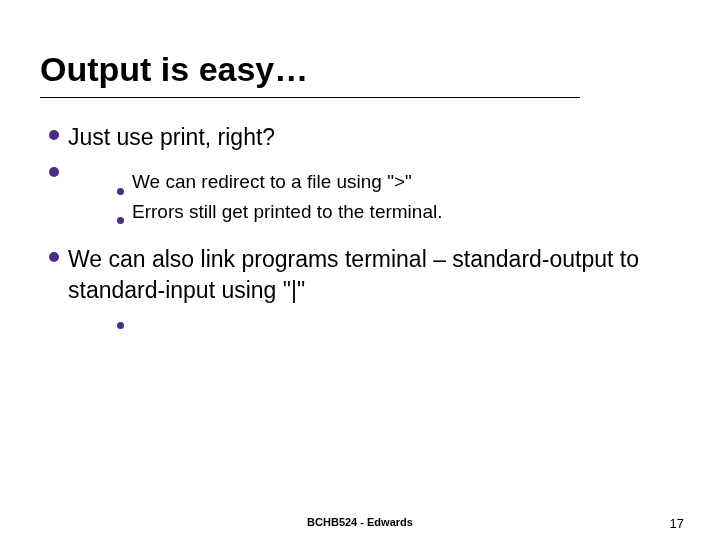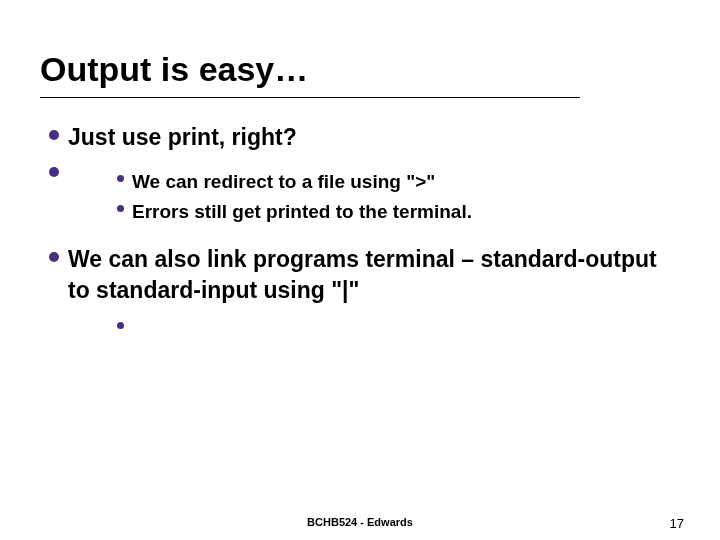--- a/index.html
+++ b/index.html
@@ -1,26 +1,26 @@
 <!DOCTYPE html>
 <html><head>
 <meta charset="utf-8">
 <style>
   * { margin: 0; padding: 0; box-sizing: border-box; }
   html, body { width: 720px; height: 540px; background: #fff; font-family: Arial, Helvetica, sans-serif; color: #000; }
   .slide { width: 720px; height: 540px; position: relative; padding: 50px 40px 0 40px; }
   .title { font-size: 34px; font-weight: bold; }
   .divider { border: none; border-top: 1px solid #000; margin-top: 8px; width: 540px; }
-  .content { margin-top: 24px; font-size: 23px; line-height: 1.35; font-weight: bold; }
+  .content { margin-top: 24px; font-size: 23px; line-height: 1.35; }
   .l1 { list-style: none; }
   .l1 > li { display: flex; align-items: flex-start; margin-bottom: 6px; }
   .l1 > li > .bullet { flex: 0 0 auto; width: 28px; display:flex; align-items:center; justify-content:center; padding-top:8px; }
   .l1 > li > .txt { flex: 1 1 auto; }
   .l2 { list-style: none; margin: 10px 0 14px 0; font-size: 19px; }
-  .l2 > li { display: flex; align-items: flex-start; margin-bottom: 4px; padding-left: 40px; }
+  .l2 > li { display: flex; align-items: flex-end; margin-bottom: 4px; padding-left: 40px; }
   .l2 > li > .bullet { flex: 0 0 auto; width: 24px; display:flex; align-items:center; justify-content:center; padding-top:6px; }
   .l2 > li > .txt { flex: 1 1 auto; }
   .dot-lg { width: 10px; height: 10px; border-radius: 50%; background: #4b2e83; display:block; }
   .dot-sm { width: 7px; height: 7px; border-radius: 50%; background: #4b2e83; display:block; }
   .footer { position: absolute; bottom: 24px; left: 0; width: 720px; font-size: 11px; color: #000; }
   .footer-center { position: absolute; left: 0; width: 720px; text-align: center; font-weight: bold; }
   .footer-right { position: absolute; right: 36px; font-size: 13px; }
 </style>
 </head>
 <body>

